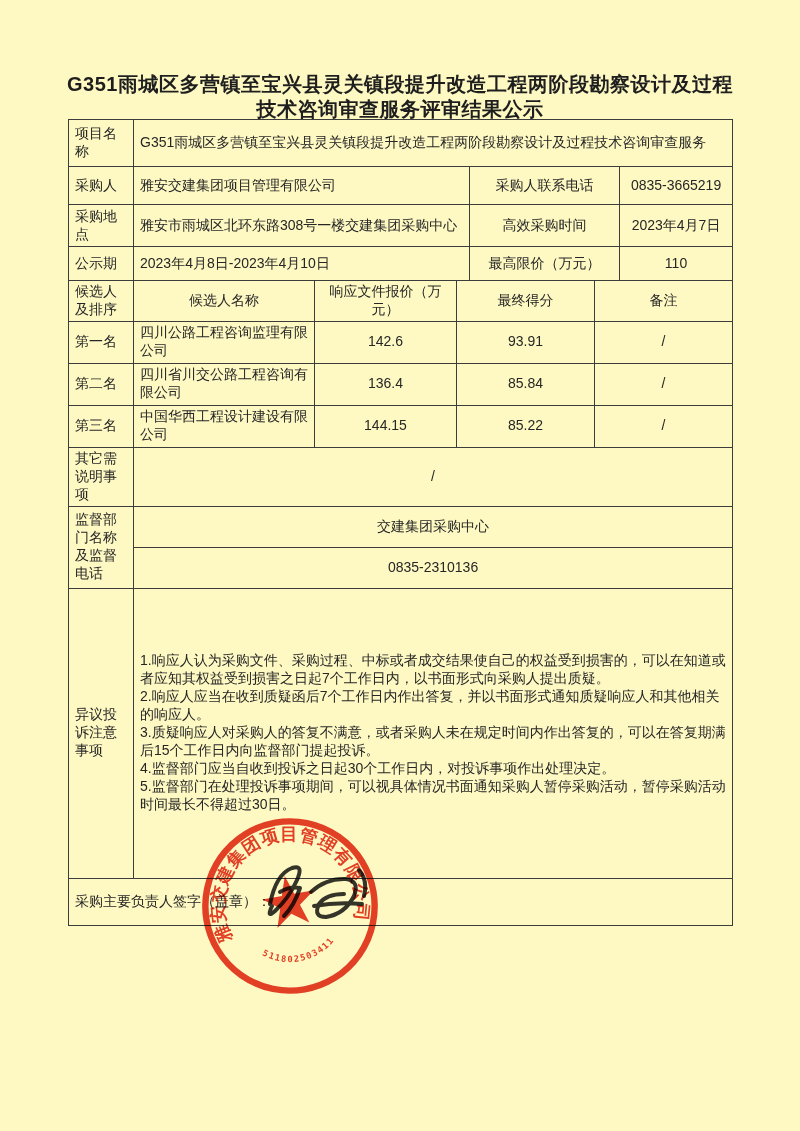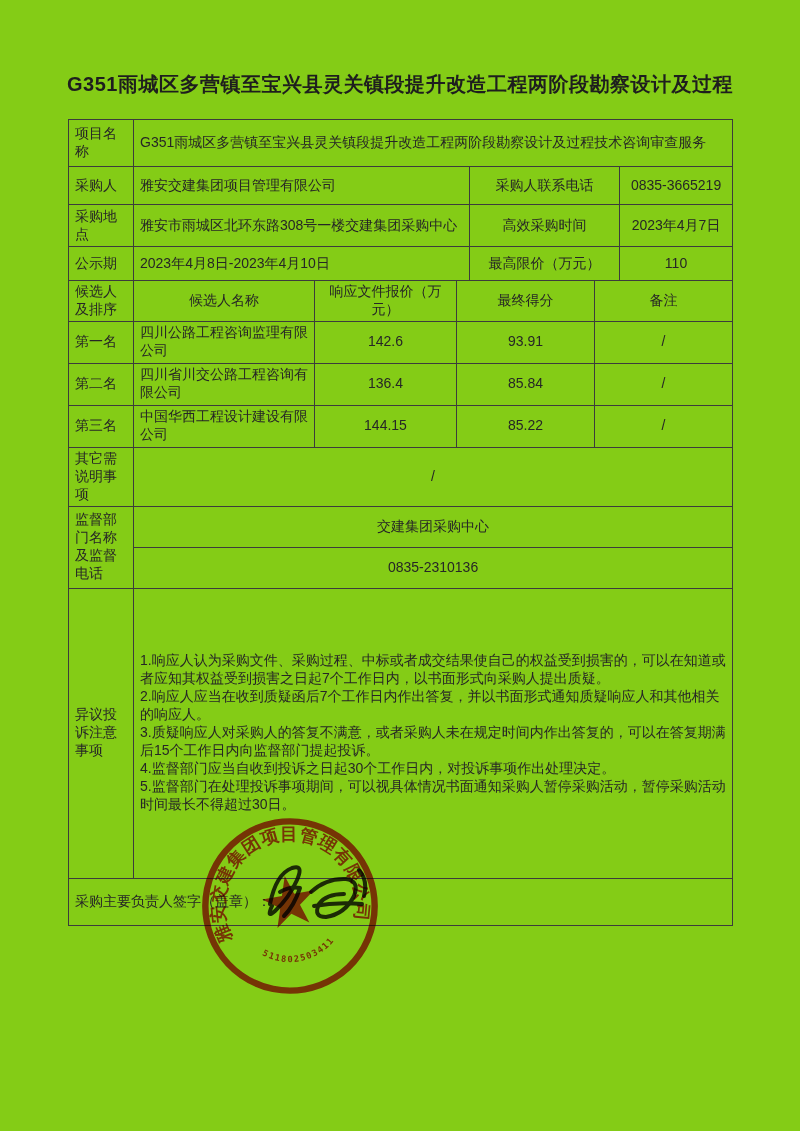--- a/index.html
+++ b/index.html
@@ -2,21 +2,21 @@
 <html><head>
 <meta charset="utf-8">
 <style>
   * { margin: 0; padding: 0; box-sizing: border-box; }
   html, body { background: #ffffff; }
   body { font-family: "Liberation Sans", sans-serif; color: #262626; }
   .sheet {
     position: relative;
     width: 800px;
     height: 1131px;
-    background: #84cc16;
+    background: #fef9c3;
     overflow: hidden;
   }
   .doc-title {
     padding-top: 72px;
     text-align: center;
     font-size: 20px;
     font-weight: bold;
     line-height: 25px;
     color: #1e1e1e;
     letter-spacing: 0.5px;
@@ -75,20 +75,21 @@
     opacity: 0.9;
   }
 </style>
 </head>
 <body>
 
 <div class="sheet">
 
   <div class="doc-title">
     <div>G351雨城区多营镇至宝兴县灵关镇段提升改造工程两阶段勘察设计及过程</div>
+    <div>技术咨询审查服务评审结果公示</div>
   </div>
 
   <table class="main">
     <colgroup>
       <col style="width:65px">
         <col style="width:181px">
         <col style="width:142px">
       <col style="width:13px">
         <col style="width:125px">
         <col style="width:25px">

